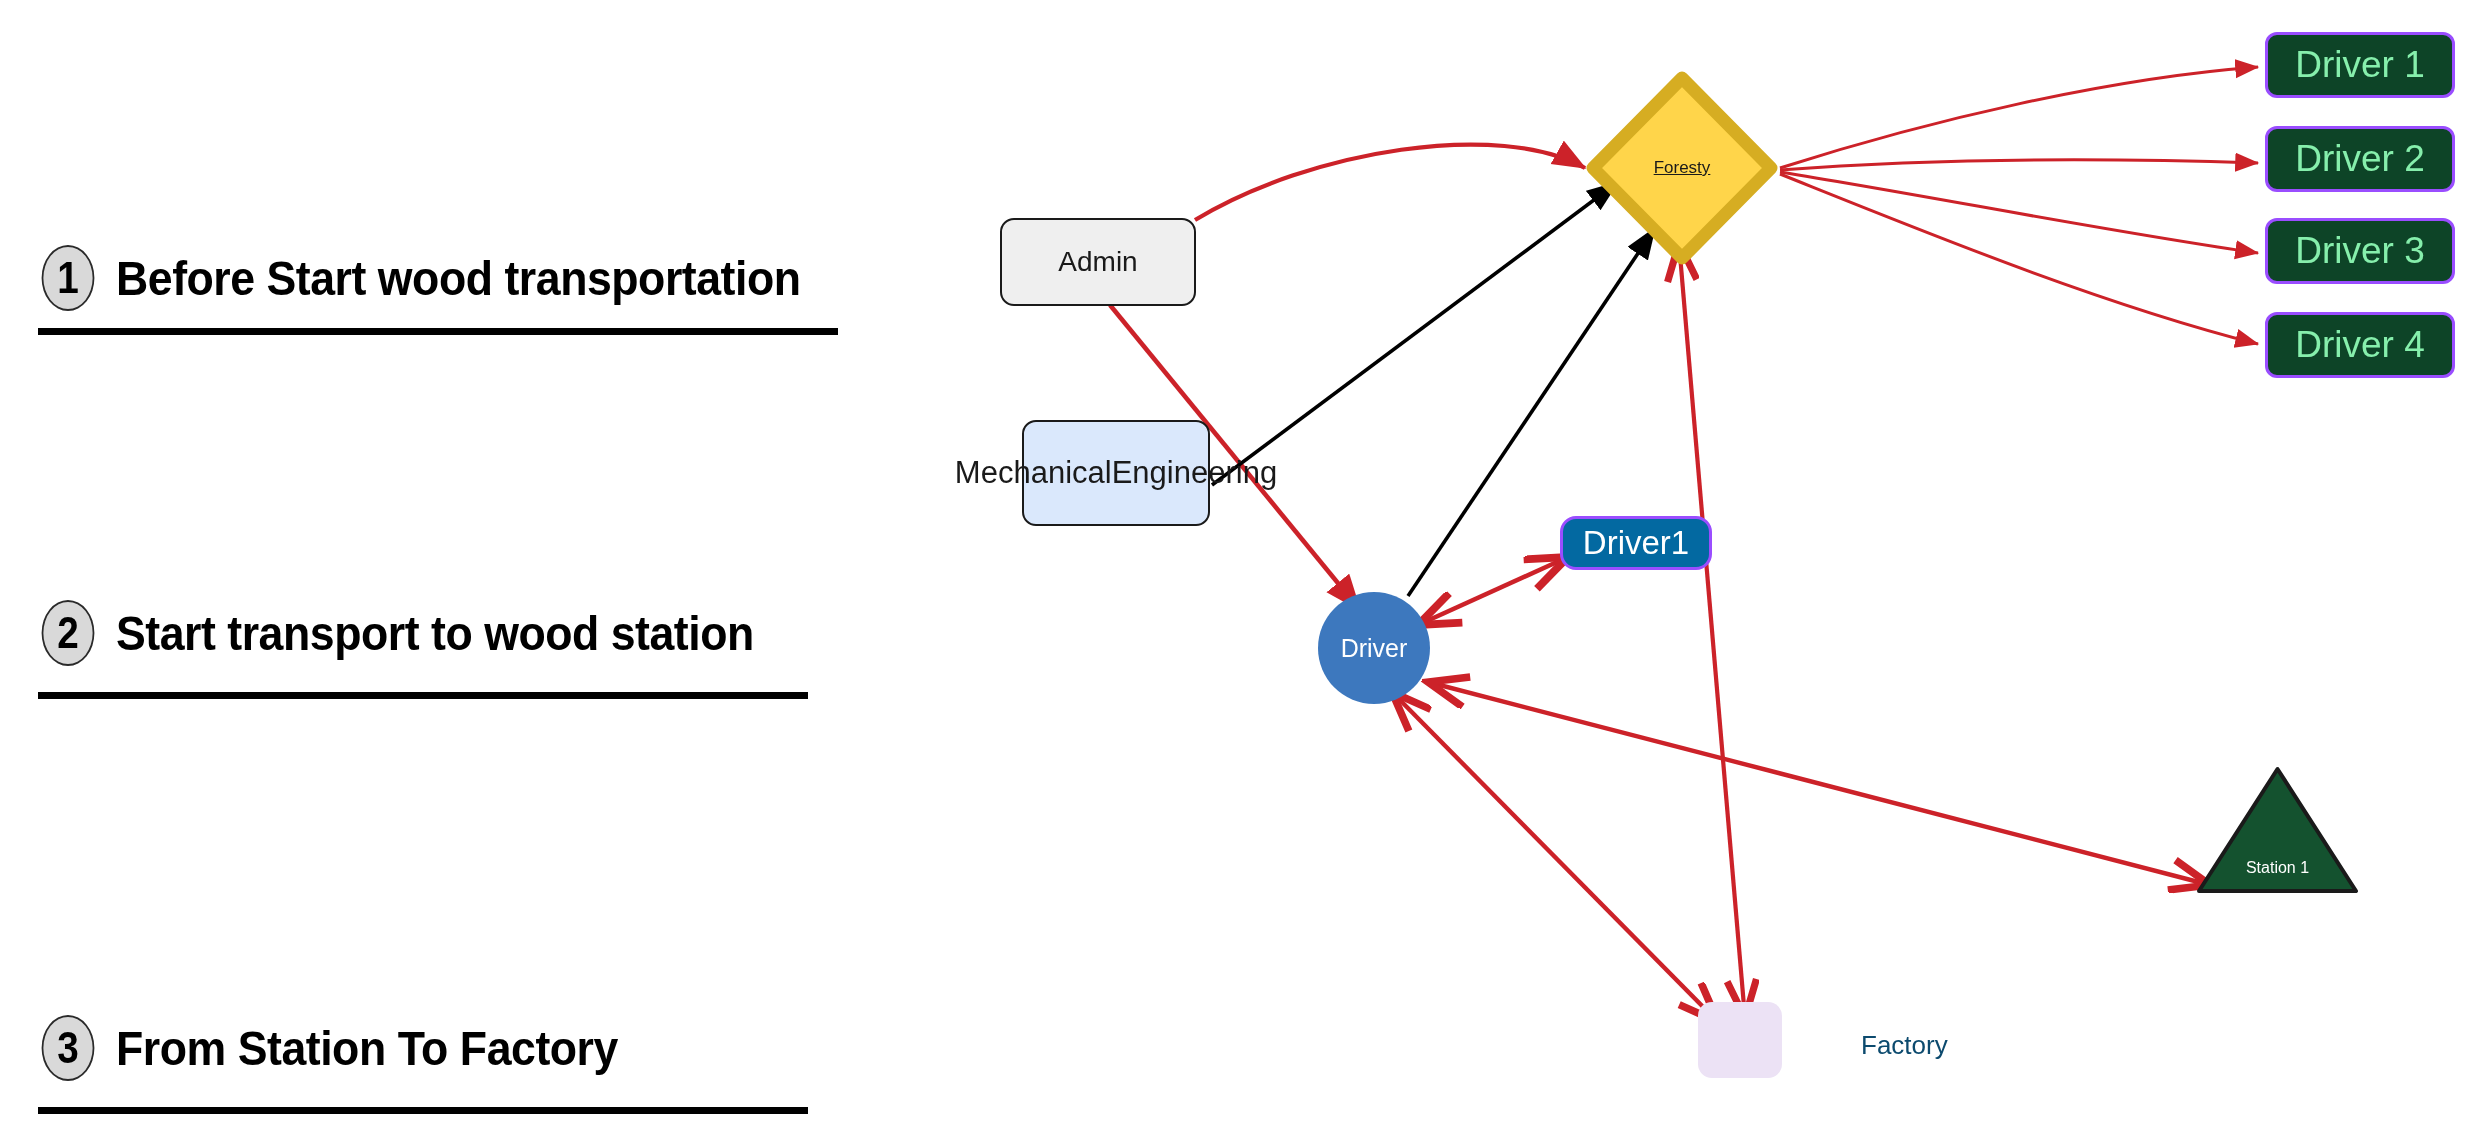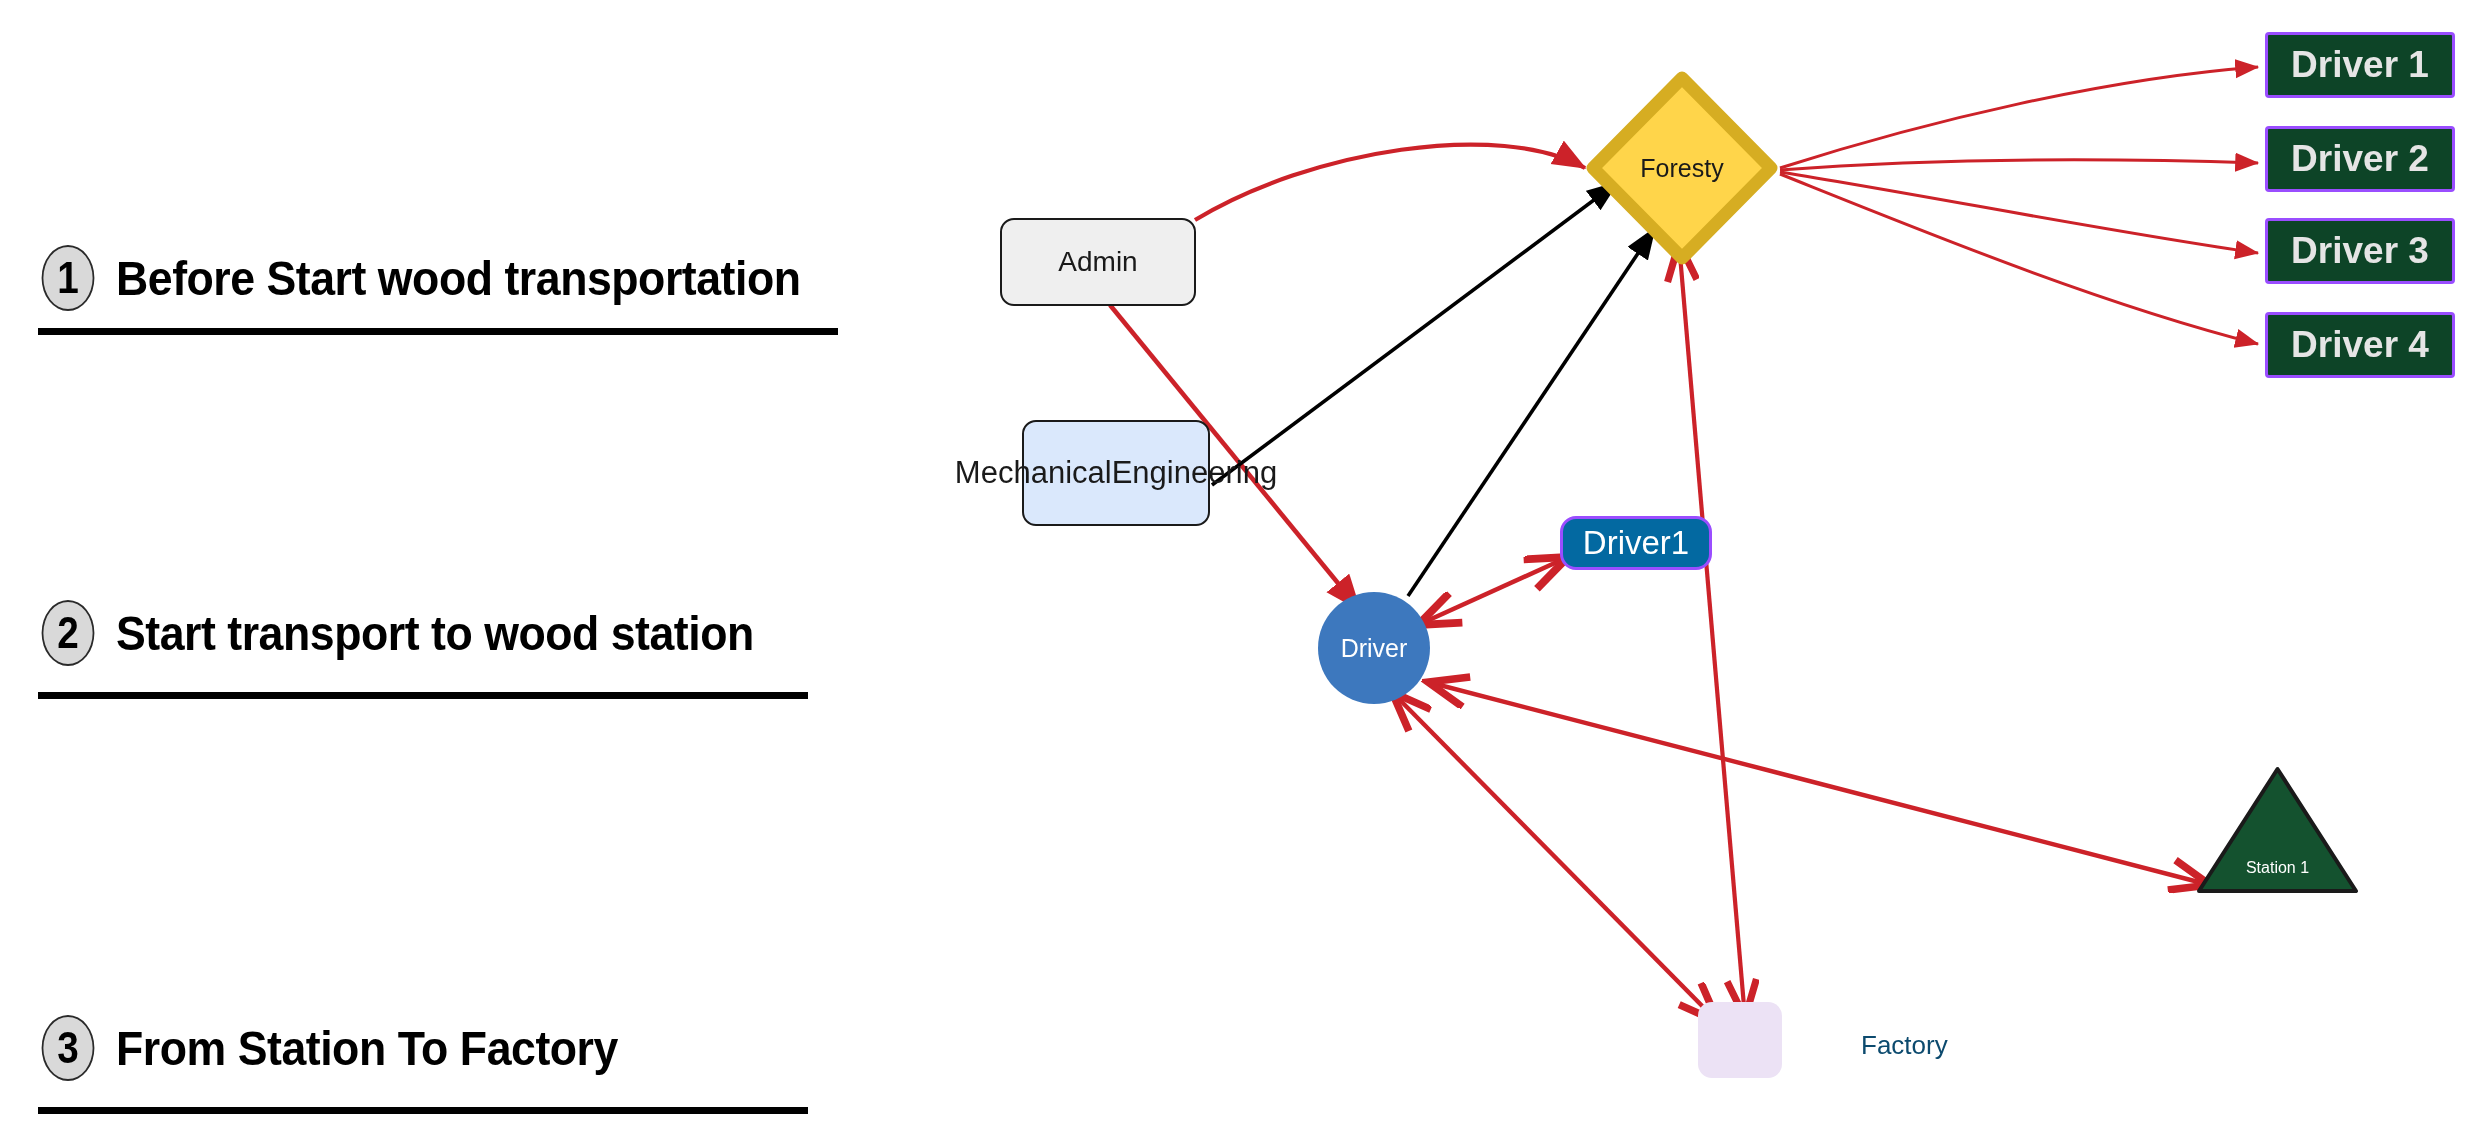--- a/index.html
+++ b/index.html
@@ -112,24 +112,23 @@
   }
   .node-mech {
     background: #dae8fc;
     border: 2.5px solid #1a1a1a;
     font-size: 31px;
   }
 
   .node-driver {
     background: #0d4427;
     border: 3px solid #9a4dff;
-    border-radius: 4px;
-    color: #e5e5e5;
+    border-radius: 12px;
+    color: #86efac;
     font-size: 37px;
-    font-weight: bold;
   }
   .node-driver-small {
     background: #0369a1;
     border: 3px solid #9a4dff;
     border-radius: 16px;
     color: #ffffff;
     font-size: 33px;
   }
 
   .node-diamond-wrap {
@@ -140,22 +139,23 @@
     left: 0; top: 0;
     width: 100%; height: 100%;
   }
   .diamond-label {
     position: absolute;
     left: 0; top: 0;
     width: 100%; height: 100%;
     display: flex;
     align-items: center;
     justify-content: center;
-    font-size: 25px;
+    font-size: 17px;
     color: #1a1a1a;
+    text-decoration: underline;
   }
 
   .node-circle {
     border-radius: 50%;
     background: #3d78be;
     color: #ffffff;
     font-size: 25px;
   }
 
   .node-triangle-wrap { position: absolute; }

